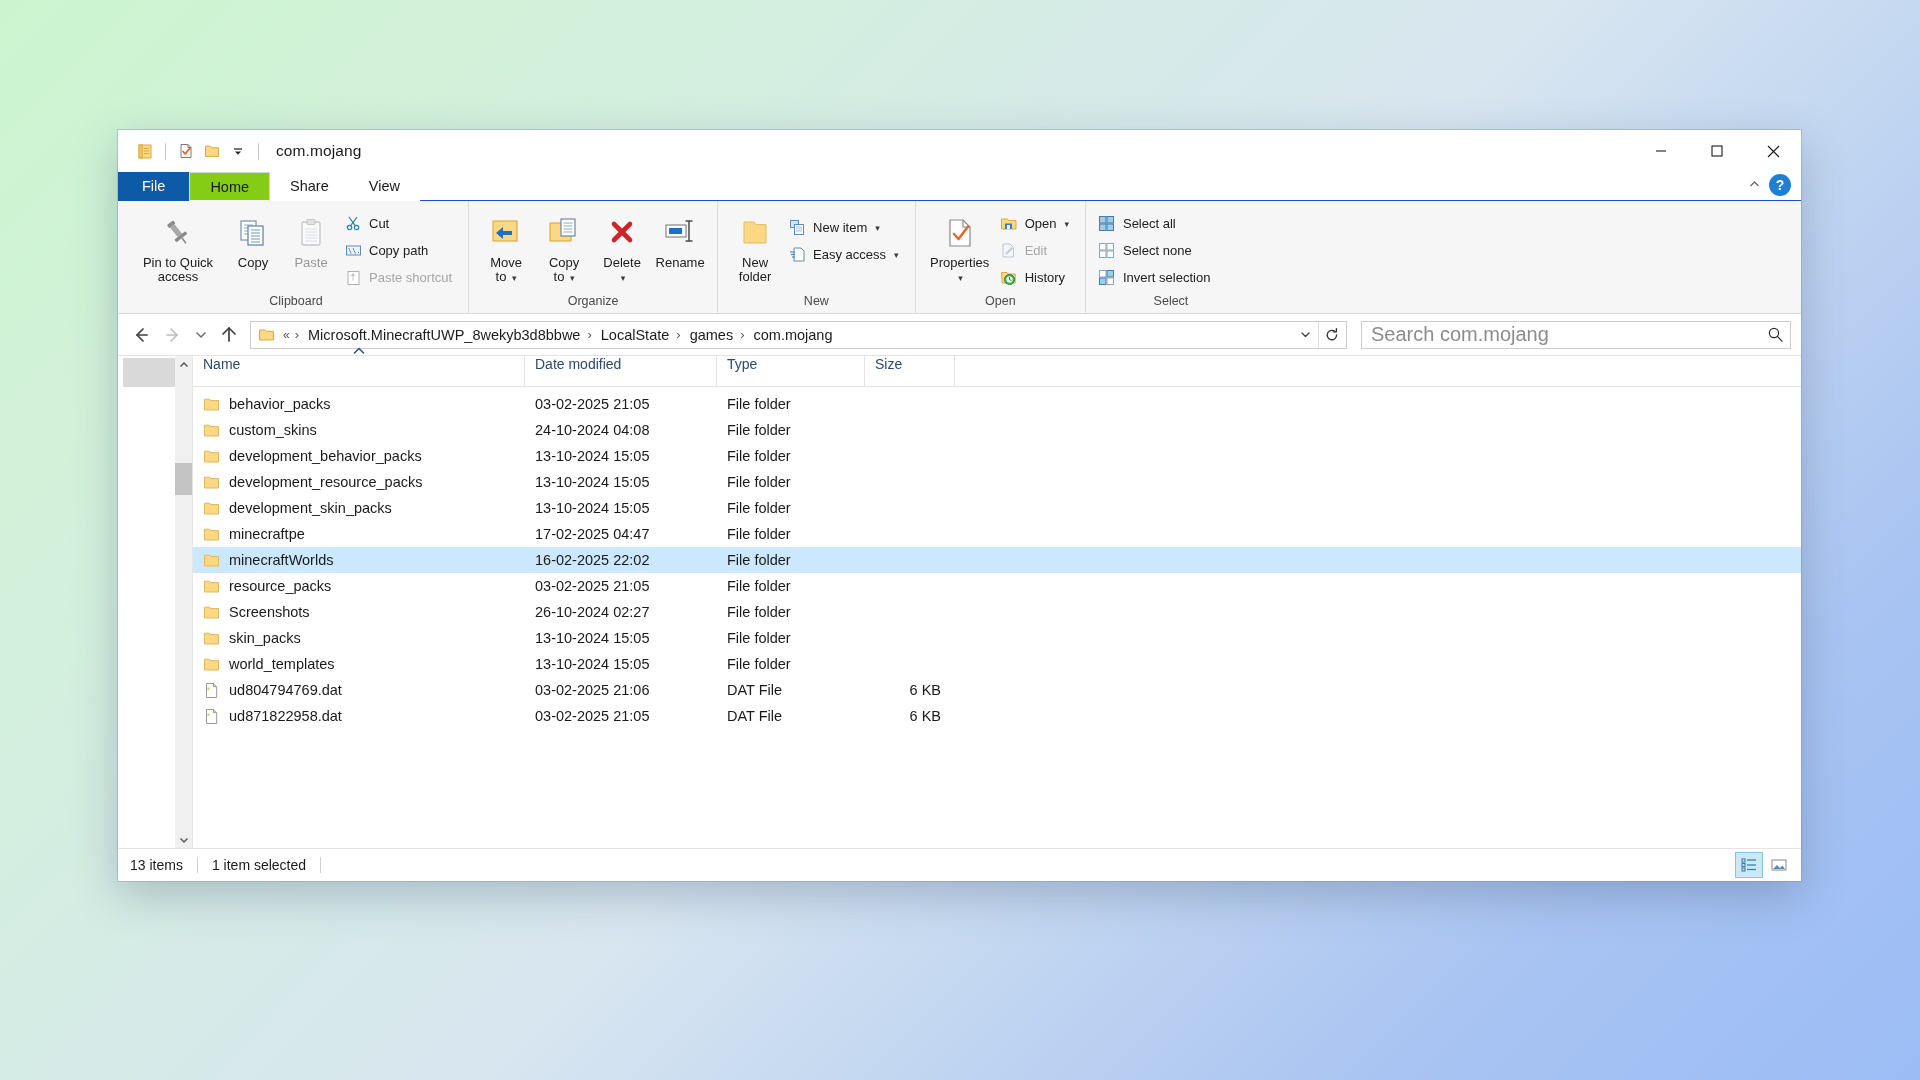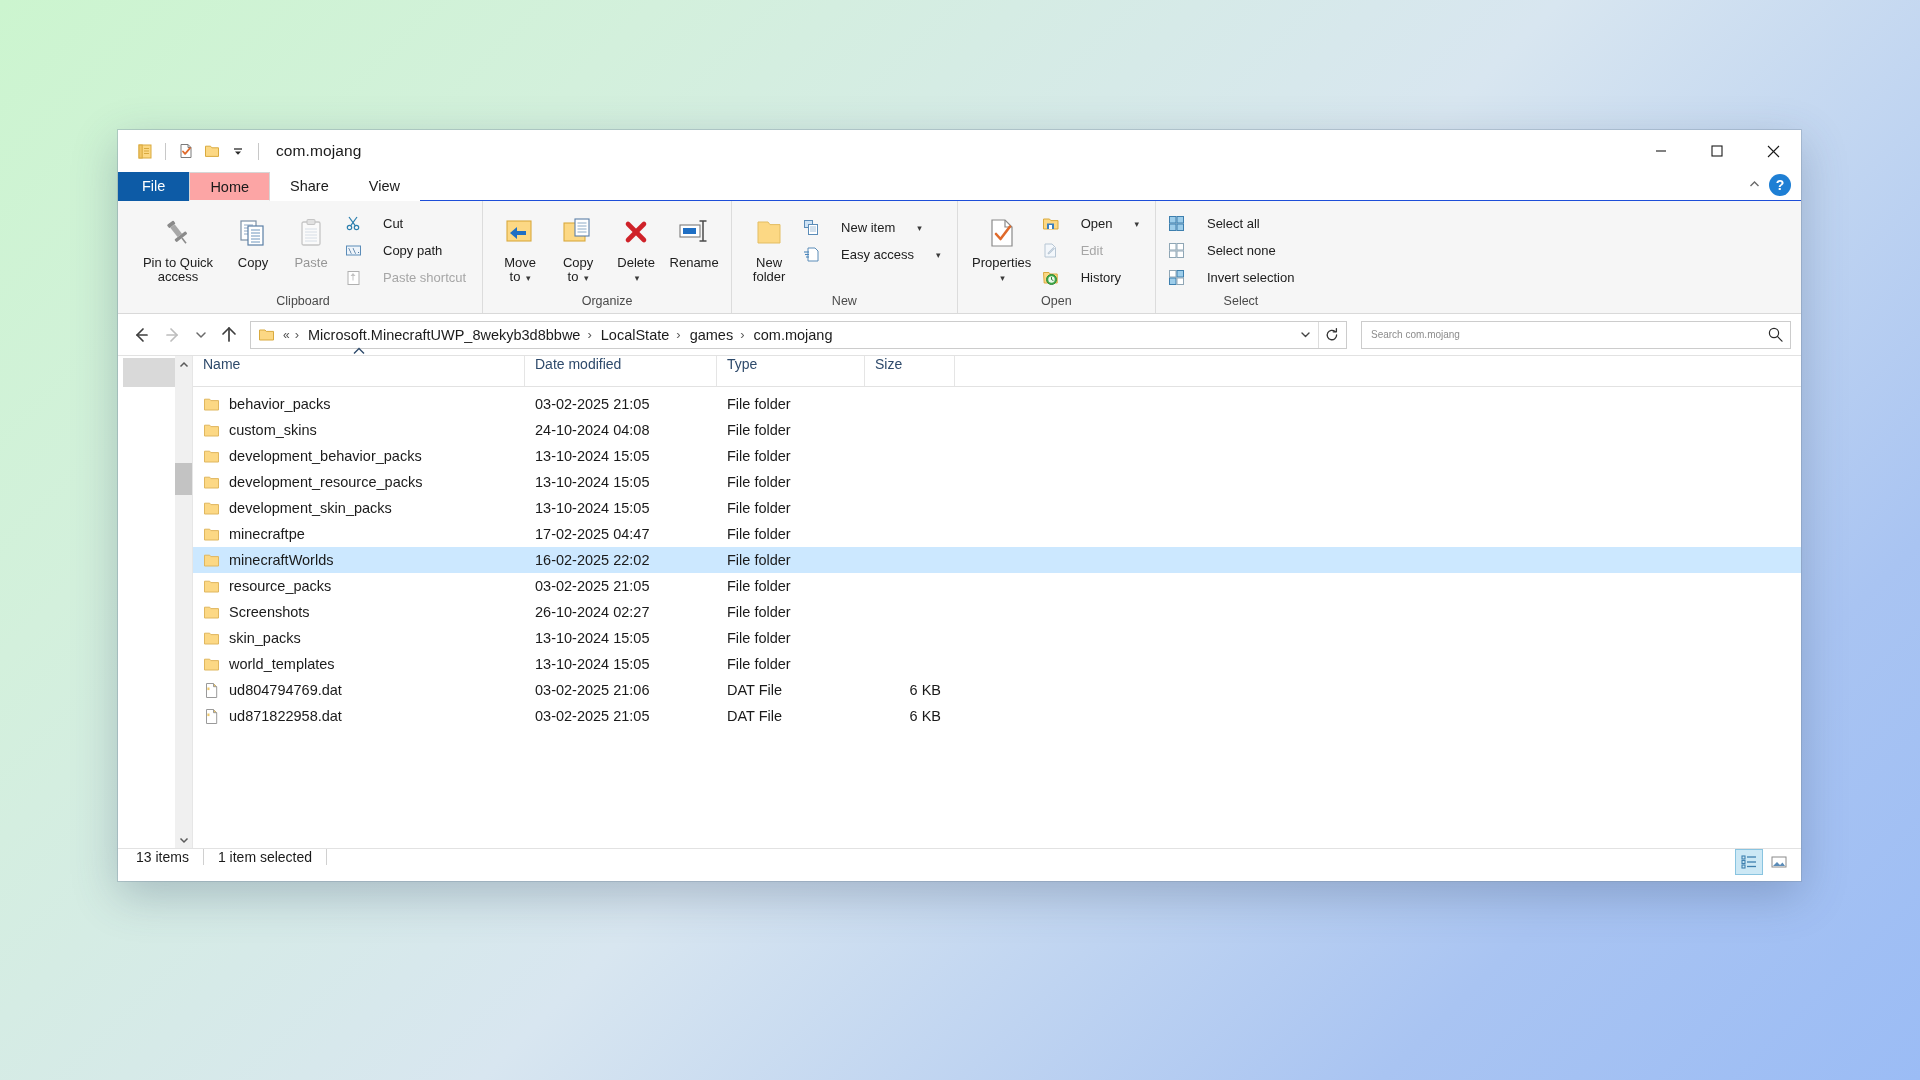--- a/index.html
+++ b/index.html
@@ -57,21 +57,21 @@
     height: 29px; padding: 0 20px;
     display: flex; align-items: center;
     font-size: 14.5px; color: #1a1a1a;
     background: #ffffff;
     cursor: default;
   }
   .tab.file {
     background: #0d5ba6; color: #ffffff;
     padding: 0 24px; font-size: 14.5px;
   }
-  .tab.active { background: #fca5a5; border: 1px solid #d6d6d6; border-bottom: 1px solid #f6f6f6; margin-bottom: -1px; }
+  .tab.active { background: #84cc16; border: 1px solid #d6d6d6; border-bottom: 1px solid #f6f6f6; margin-bottom: -1px; }
   .tabstrip-right { margin-left: auto; display: flex; align-items: center; gap: 4px; padding-right: 10px; padding-bottom: 3px; }
   .help-btn {
     width: 22px; height: 22px; border-radius: 50%;
     background: #1e7fd4; color: #fff;
     font-size: 14px; font-weight: bold;
     display: flex; align-items: center; justify-content: center;
   }
   .collapse-arrow { width: 22px; height: 22px; display: flex; align-items: center; justify-content: center; color: #6a6a6a; font-size: 12px; }
 
   
@@ -102,21 +102,21 @@
   .bigbtn .glyph { height: 40px; display: flex; align-items: center; justify-content: center; }
   .bigbtn .lbl {
     font-size: 13px; color: #202020; text-align: center; line-height: 14px;
     margin-top: 3px;
   }
   .bigbtn.wide { width: 92px; }
   .bigbtn.narrow { width: 58px; }
 
   .smallcol { display: flex; flex-direction: column; justify-content: flex-start; padding-top: 2px; }
   .smallbtn {
-    display: flex; align-items: center; gap: 20px;
+    display: flex; align-items: center; gap: 6px;
     height: 27px; padding: 0 8px 0 3px; cursor: default;
     font-size: 13px; color: #202020; white-space: nowrap;
   }
   .smallbtn.disabled { color: #a6a6a6; }
   .smallbtn .sglyph { width: 20px; height: 20px; display: flex; align-items: center; justify-content: center; }
   .caret { font-size: 9px; color: #3a3a3a; margin-left: 2px; }
 
   
   .addrrow {
     height: 42px; min-height: 42px;
@@ -148,21 +148,21 @@
   .addr-spacer { flex: 1; }
   .addr-dd { width: 22px; height: 26px; display: flex; align-items: center; justify-content: center; color: #444; font-size: 11px; }
   .addr-refresh { width: 26px; height: 26px; display: flex; align-items: center; justify-content: center; color: #333; border-left: 1px solid #ddd; }
   .searchbox {
     width: 430px; height: 28px; margin-left: 12px;
     border: 1px solid #cccccc; background: #ffffff;
     display: flex; align-items: center; padding: 0 6px 0 9px;
   }
   .searchbox input {
     flex: 1; border: none; outline: none;
-    font-size: 10px; font-family: inherit; color: #1c1c1c; background: transparent;
+    font-size: 20px; font-family: inherit; color: #1c1c1c; background: transparent;
   }
   .searchbox input::placeholder { color: #8c8c8c; }
 
   
   .bodyrow { flex: 1; display: flex; min-height: 0; background: #ffffff; }
   .navpane {
     width: 75px; min-width: 75px;
     background: #ffffff;
     border-right: 1px solid #e6e6e6;
     position: relative;
@@ -213,22 +213,22 @@
   .fc-date { width: 192px; padding-left: 10px; }
   .fc-type { width: 148px; padding-left: 10px; }
   .fc-size { width: 90px; padding-right: 14px; justify-content: flex-end; }
   .rowicon { width: 17px; height: 17px; flex: 0 0 17px; display: flex; align-items: center; justify-content: center; }
 
   
   .statusbar {
     height: 33px; min-height: 33px;
     background: #ffffff;
     border-top: 1px solid #e2e2e2;
-    display: flex; align-items: flex-start;
-    padding: 0 8px 0 18px;
+    display: flex; align-items: center;
+    padding: 0 8px 0 12px;
   }
   .status-text { font-size: 14px; color: #1a1a1a; }
   .status-sep { width: 1px; height: 16px; background: #d0d0d0; margin: 0 14px; }
   .status-right { margin-left: auto; display: flex; align-items: center; gap: 2px; }
   .viewbtn {
     width: 28px; height: 26px;
     display: flex; align-items: center; justify-content: center;
     cursor: default;
   }
   .viewbtn.active { background: #cce8f5; border: 1px solid #89c4e0; }

